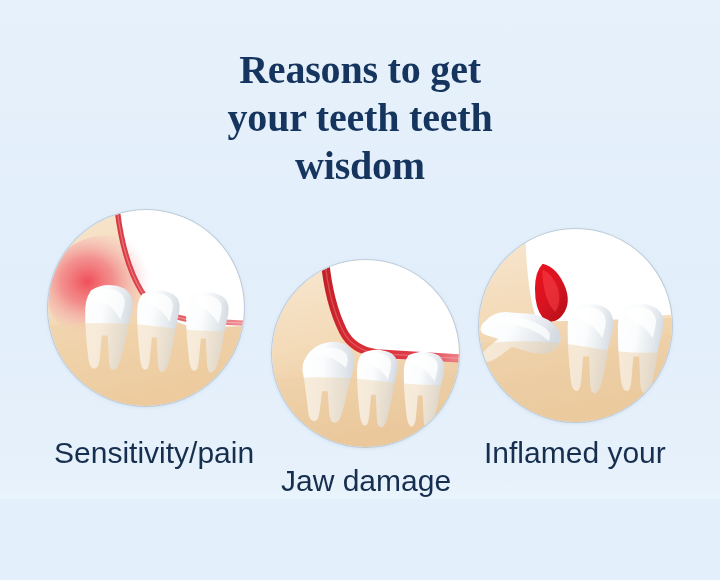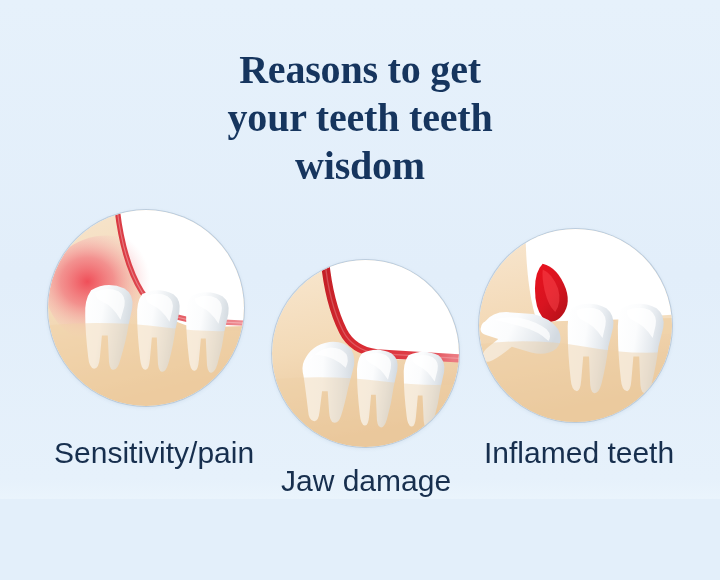--- a/index.html
+++ b/index.html
@@ -235,15 +235,15 @@
           <path d="M 153 84 Q 166 79 177 84 Q 185 90 183 100 L 180 113 Q 171 99 160 95 Q 152 91 153 84 Z" fill="#ffffff" opacity="0.8"></path>
         </g>
 
         <path d="M -5 120 Q 50 112 110 122 Q 165 132 205 126 L 205 205 L -5 205 Z" fill="#eecfa4" opacity="0.45"></path>
       </g>
     </svg>
   </div>
 
   <div class="caption" id="cap1">Sensitivity/pain</div>
   <div class="caption" id="cap2">Jaw damage</div>
-  <div class="caption" id="cap3">Inflamed teeth</div>
+  <div class="caption" id="cap3">Inflamed your</div>
 
 </div>
 
 </body></html>

